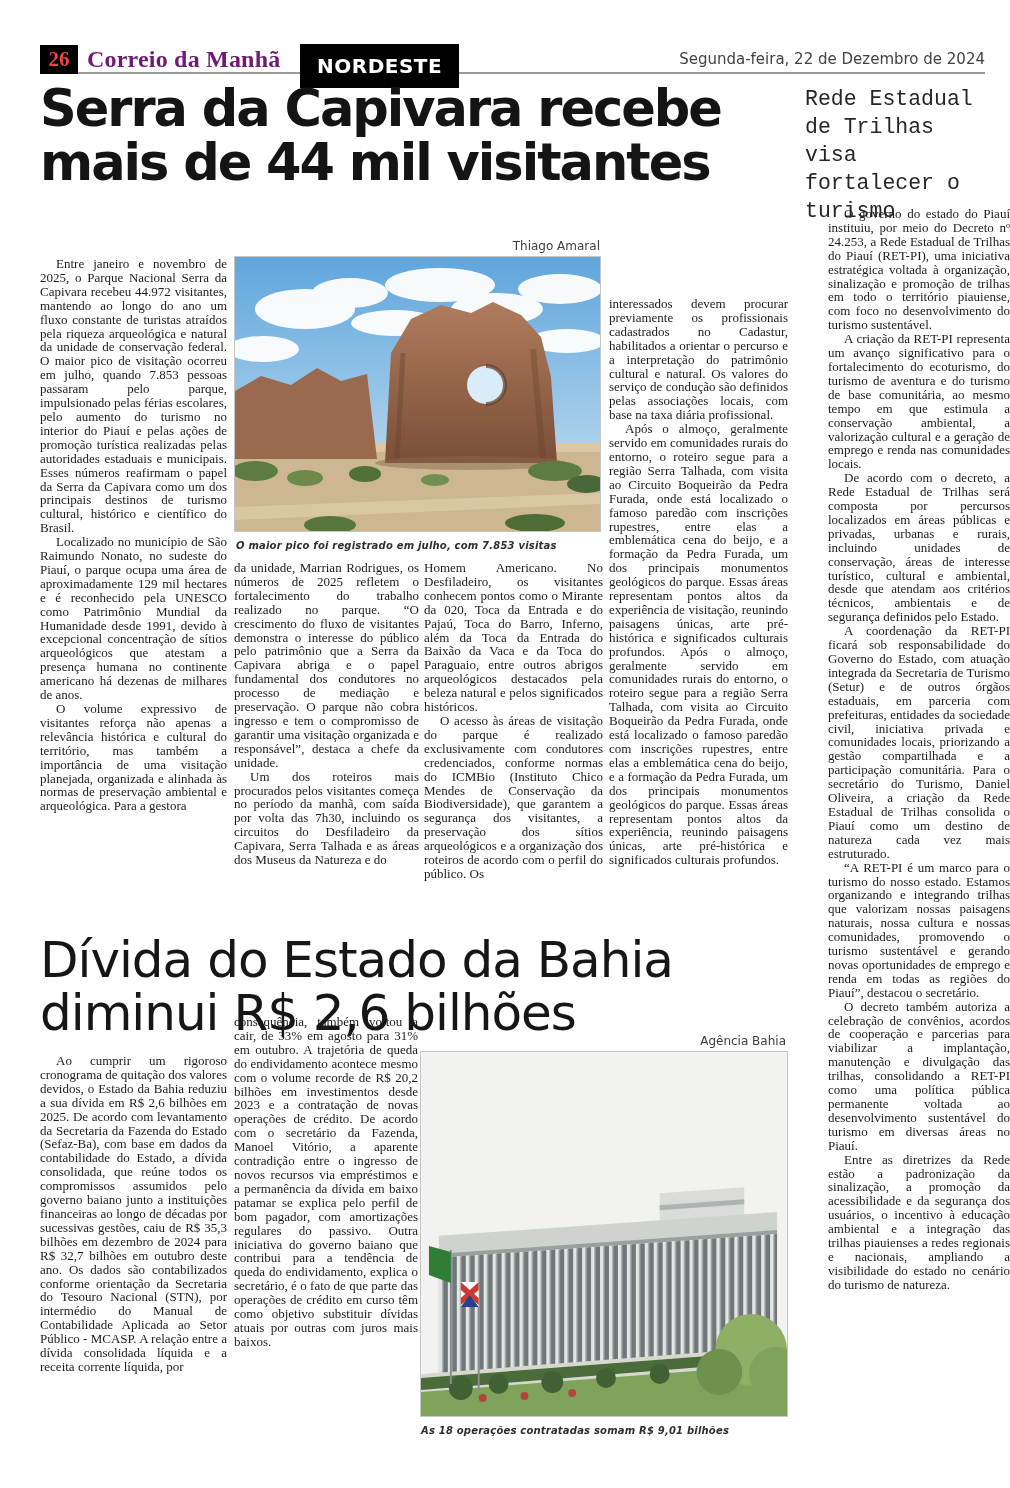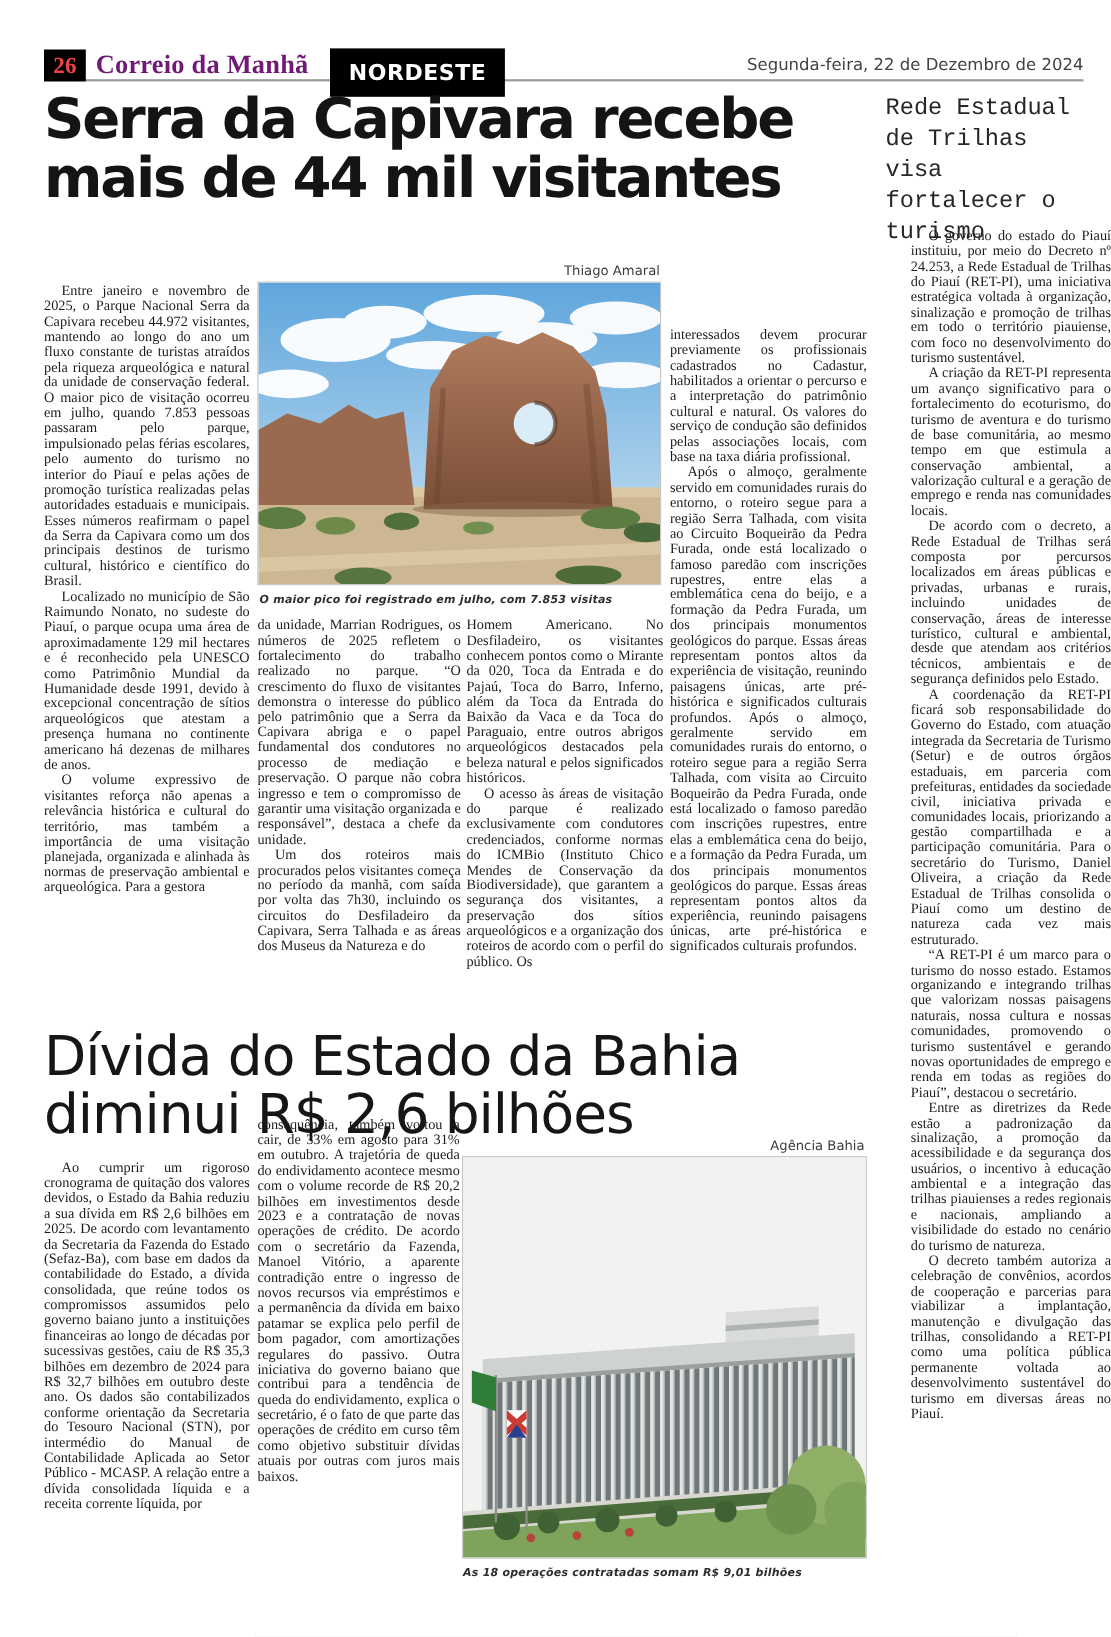--- a/index.html
+++ b/index.html
@@ -222,17 +222,17 @@
   </div>
   <div class="photo-caption a2-caption">As 18 operações contratadas somam R$ 9,01 bilhões</div>
 
   <h2 class="sb-title">Rede Estadual de Trilhas visa fortalecer o turismo</h2>
   <div class="tcol sb-body">
     <p class="ind">O governo do estado do Piauí instituiu, por meio do Decreto nº 24.253, a Rede Estadual de Trilhas do Piauí (RET-PI), uma iniciativa estratégica voltada à organização, sinalização e promoção de trilhas em todo o território piauiense, com foco no desenvolvimento do turismo sustentável.</p>
     <p class="ind">A criação da RET-PI representa um avanço significativo para o fortalecimento do ecoturismo, do turismo de aventura e do turismo de base comunitária, ao mesmo tempo em que estimula a conservação ambiental, a valorização cultural e a geração de emprego e renda nas comunidades locais.</p>
     <p class="ind">De acordo com o decreto, a Rede Estadual de Trilhas será composta por percursos localizados em áreas públicas e privadas, urbanas e rurais, incluindo unidades de conservação, áreas de interesse turístico, cultural e ambiental, desde que atendam aos critérios técnicos, ambientais e de segurança definidos pelo Estado.</p>
     <p class="ind">A coordenação da RET-PI ficará sob responsabilidade do Governo do Estado, com atuação integrada da Secretaria de Turismo (Setur) e de outros órgãos estaduais, em parceria com prefeituras, entidades da sociedade civil, iniciativa privada e comunidades locais, priorizando a gestão compartilhada e a participação comunitária. Para o secretário do Turismo, Daniel Oliveira, a criação da Rede Estadual de Trilhas consolida o Piauí como um destino de natureza cada vez mais estruturado.</p>
     <p class="ind">“A RET-PI é um marco para o turismo do nosso estado. Estamos organizando e integrando trilhas que valorizam nossas paisagens naturais, nossa cultura e nossas comunidades, promovendo o turismo sustentável e gerando novas oportunidades de emprego e renda em todas as regiões do Piauí”, destacou o secretário.</p>
+    <p class="ind">O decreto também autoriza a celebração de convênios, acordos de cooperação e parcerias para viabilizar a implantação, manutenção e divulgação das trilhas, consolidando a RET-PI como uma política pública permanente voltada ao desenvolvimento sustentável do turismo em diversas áreas no Piauí.</p>
     <p class="ind">Entre as diretrizes da Rede estão a padronização da sinalização, a promoção da acessibilidade e da segurança dos usuários, o incentivo à educação ambiental e a integração das trilhas piauienses a redes regionais e nacionais, ampliando a visibilidade do estado no cenário do turismo de natureza.</p>
-    <p class="ind">O decreto também autoriza a celebração de convênios, acordos de cooperação e parcerias para viabilizar a implantação, manutenção e divulgação das trilhas, consolidando a RET-PI como uma política pública permanente voltada ao desenvolvimento sustentável do turismo em diversas áreas no Piauí.</p>
   </div>
 
 </div>
 
 </body></html>

